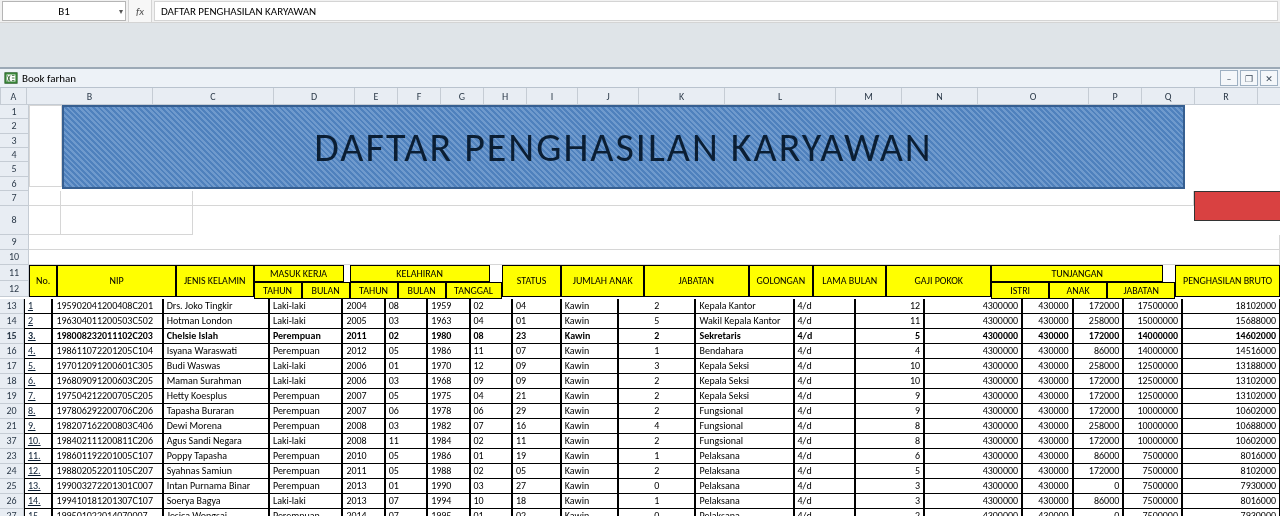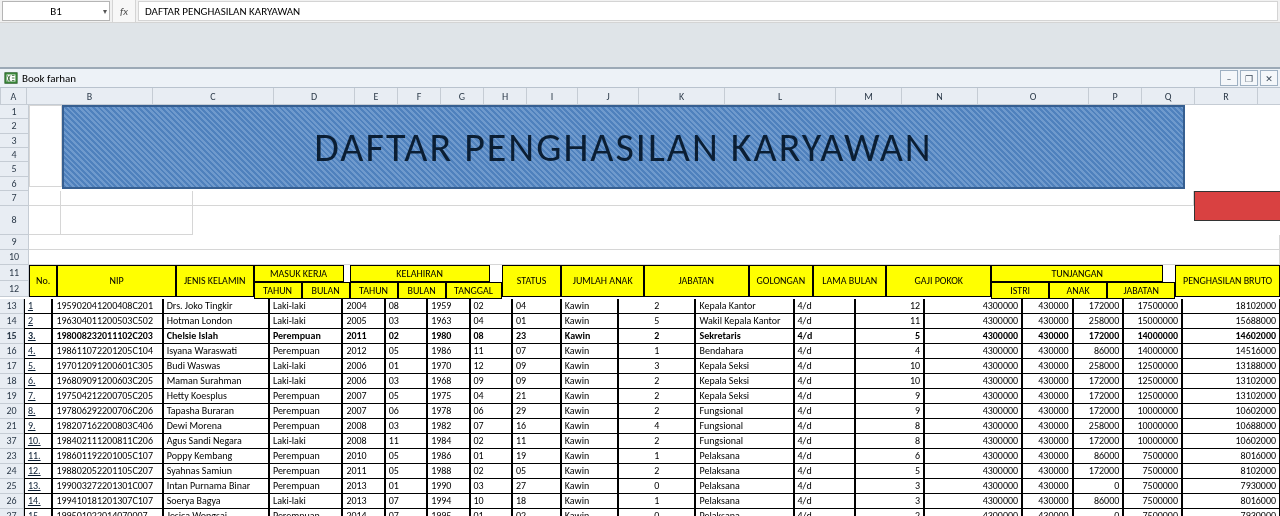--- a/index.html
+++ b/index.html
@@ -18,21 +18,21 @@
     border-bottom: 1px solid #d4d4d4;
     display: flex;
     align-items: stretch;
   }
   .name-box {
     width: 82px;
     background: #fff;
     border: 1px solid #b5b5b5;
     display: flex;
     align-items: center;
-    padding: 0 12px;
+    padding: 0 20px;
     margin: 1px 2px;
     justify-content: center;
     position: relative;
   }
   .name-box .dd {
     position: absolute;
     right: 2px;
     font-size: 8px;
     color: #555;
   }
@@ -1008,21 +1008,21 @@
       </div>
       <div style="display: flex;">
         <div class="rowhead">23</div>
         <div class="cell cA">
           <span class="linklike">11.</span>
         </div>
         <div class="cell cB">
           <span>198601192201005C107</span>
         </div>
         <div class="cell cC">
-          <span>Poppy Kembang</span>
+          <span>Poppy Tapasha</span>
         </div>
         <div class="cell cD">
           <span>Perempuan</span>
         </div>
         <div class="cell cE">
           <span>2010</span>
         </div>
         <div class="cell cF">
           <span>05</span>
         </div>

